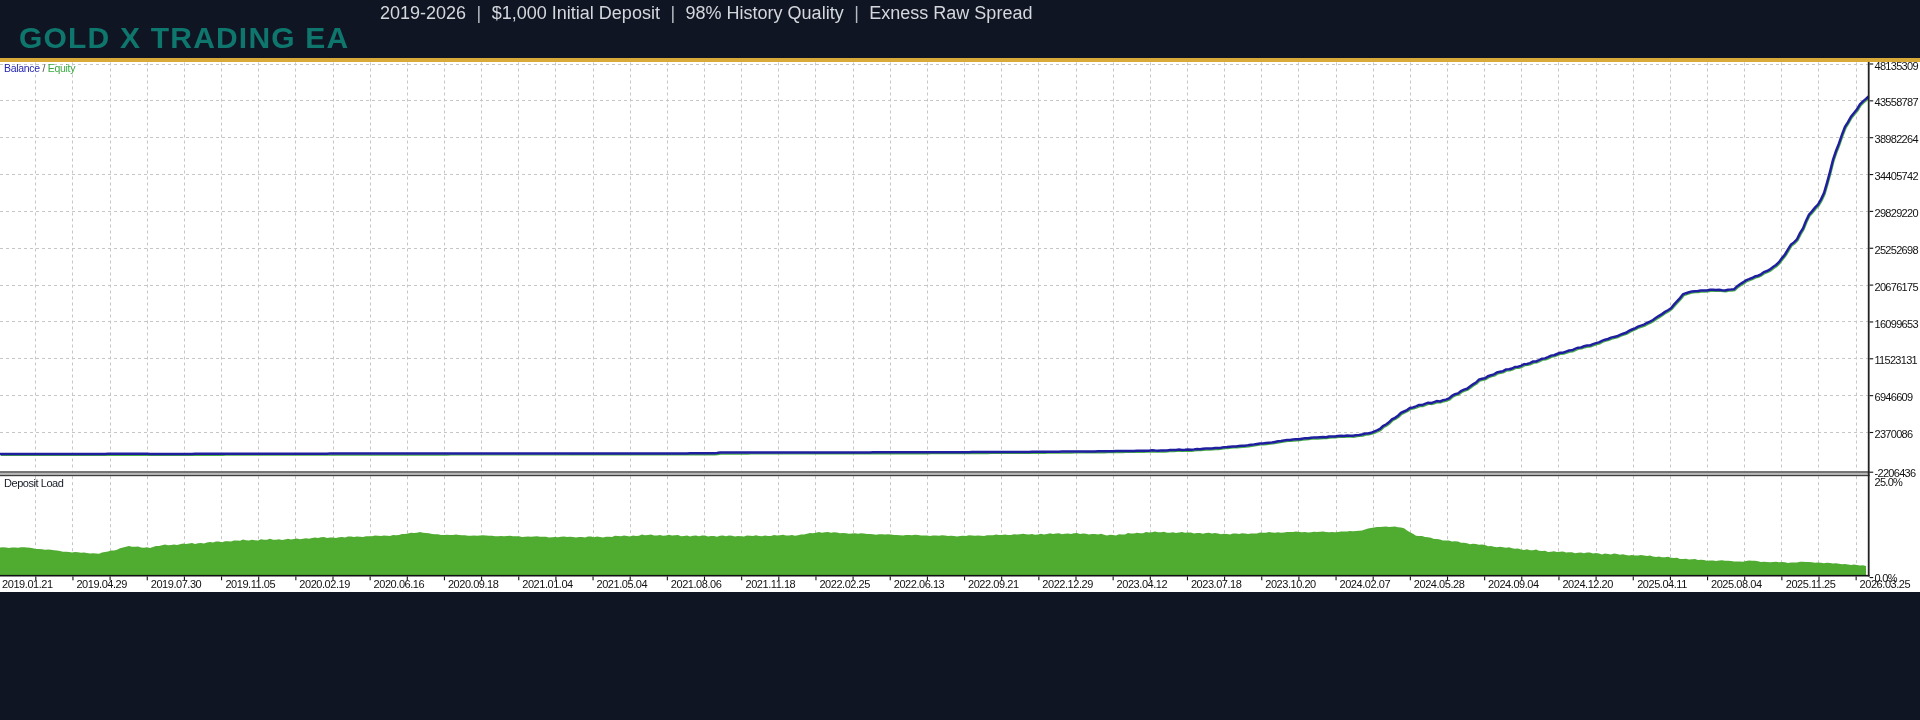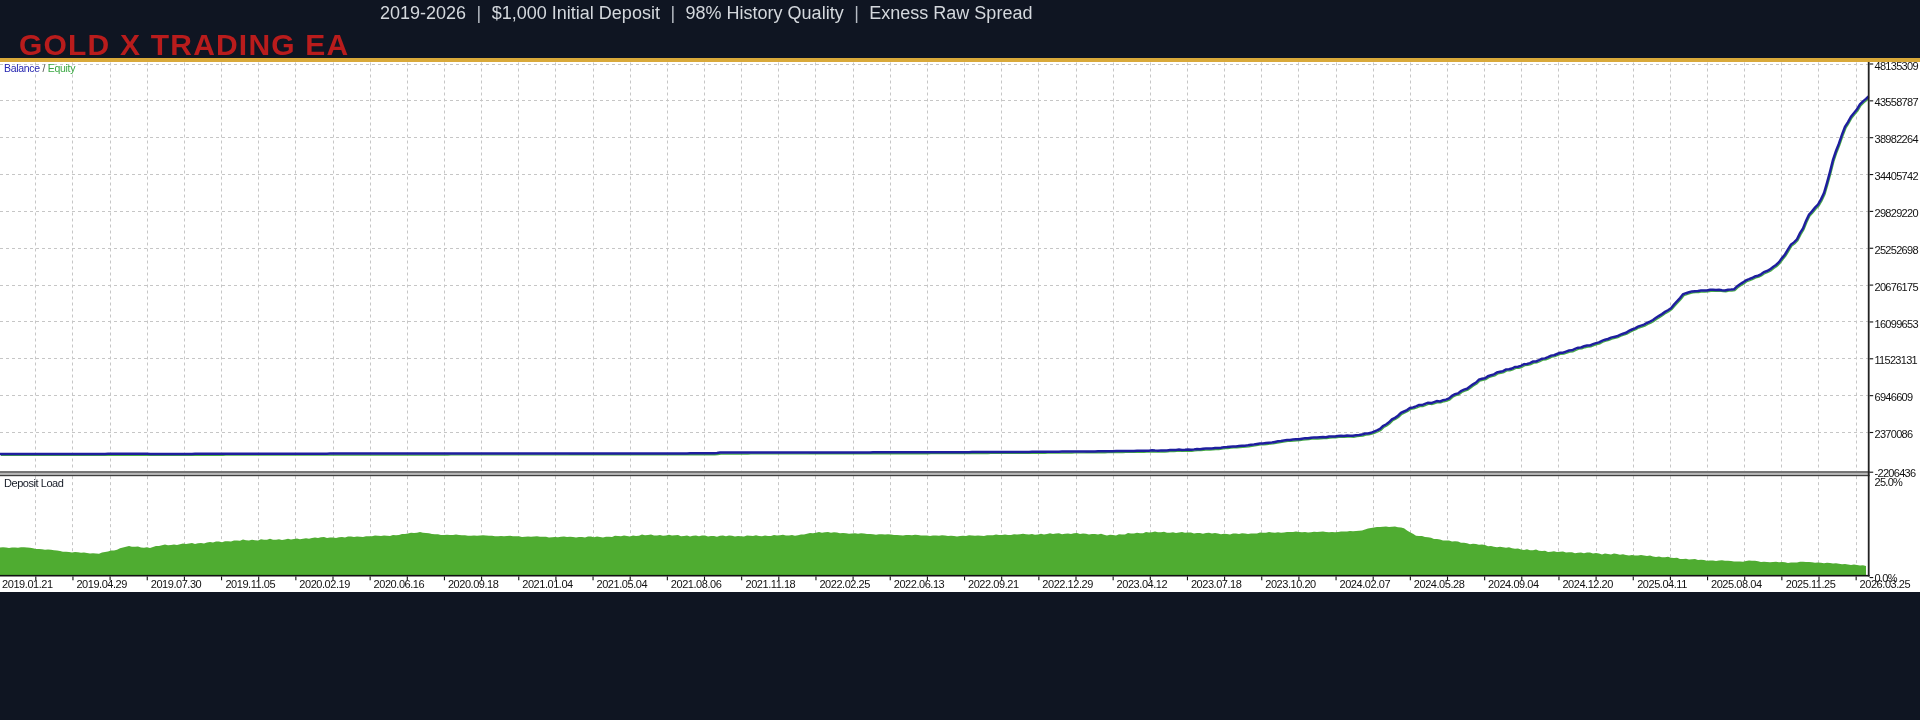--- a/index.html
+++ b/index.html
@@ -1,17 +1,17 @@
 <!DOCTYPE html>
 <html><head><meta charset="utf-8"><style>
 html,body{margin:0;padding:0;width:1920px;height:720px;overflow:hidden;background:#fff}
 body{font-family:"Liberation Sans",sans-serif;position:relative}
 .topbar{position:absolute;left:0;top:0;width:1920px;height:57.5px;background:#0f1522}
 .goldbar{position:absolute;left:0;top:57.5px;width:1920px;height:4.5px;background:#d9a93a}
-.title{position:absolute;left:19px;top:28px;color:#b91c1c;font-size:30px;font-weight:bold;letter-spacing:1.2px;white-space:nowrap}
+.title{position:absolute;left:19px;top:21px;color:#0f766e;font-size:30px;font-weight:bold;letter-spacing:1.2px;white-space:nowrap}
 .subtitle{position:absolute;left:380px;top:3px;color:#d4d8dd;font-size:18px;white-space:nowrap}
 .subtitle .sep{color:#b6bcc4;padding:0 10.5px}
 .bottom{position:absolute;left:0;top:592.0px;width:1920px;height:128.0px;background:#0f1522}
 </style></head><body>
 <div class="topbar"></div>
 <div class="goldbar"></div>
 <div class="title">GOLD X TRADING EA</div>
 <div class="subtitle">2019-2026<span class="sep">|</span>$1,000 Initial Deposit<span class="sep">|</span>98% History Quality<span class="sep">|</span>Exness Raw Spread</div>
 <svg width="1920" height="530" viewBox="0 62 1920 530" style="position:absolute;left:0;top:62px">
     <path d="M0 64.50 H1867.8 M0 100.50 H1867.8 M0 137.50 H1867.8 M0 174.50 H1867.8 M0 211.50 H1867.8 M0 248.50 H1867.8 M0 285.50 H1867.8 M0 321.50 H1867.8 M0 358.50 H1867.8 M0 395.50 H1867.8 M0 432.50 H1867.8" stroke="#c6c6c6" stroke-width="1" stroke-dasharray="3 3" fill="none"></path>

